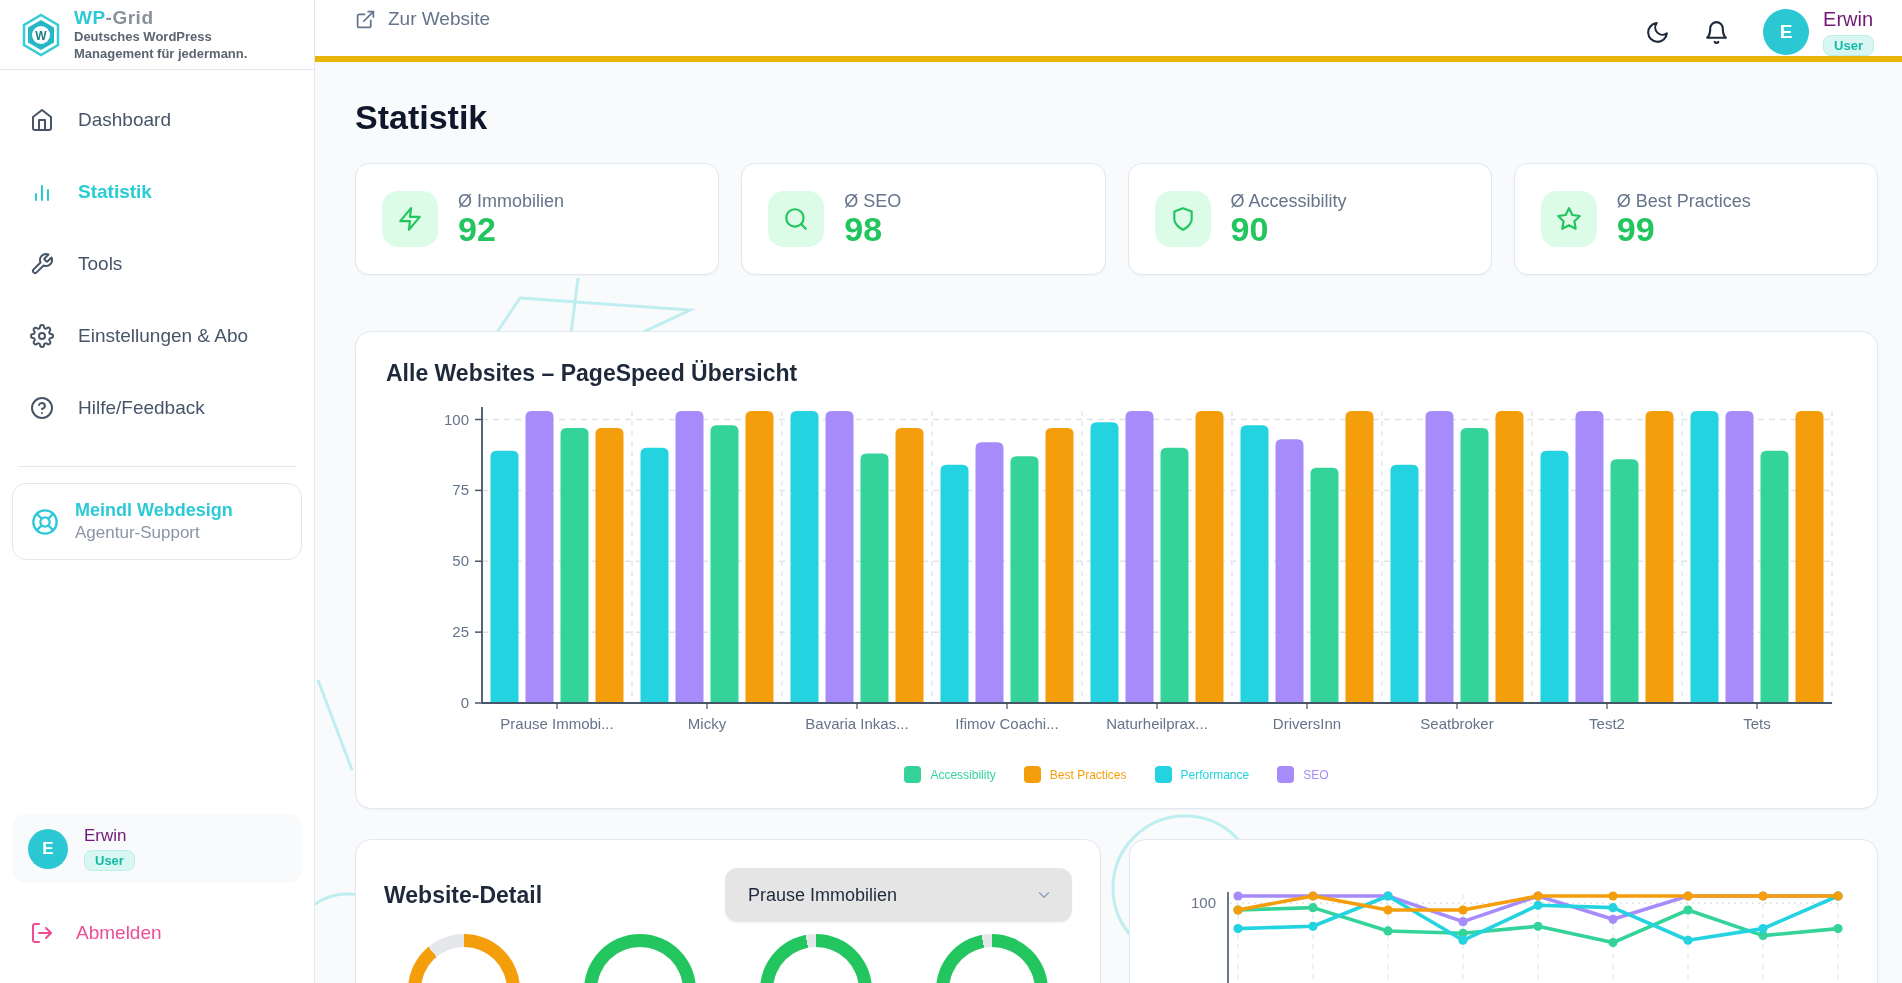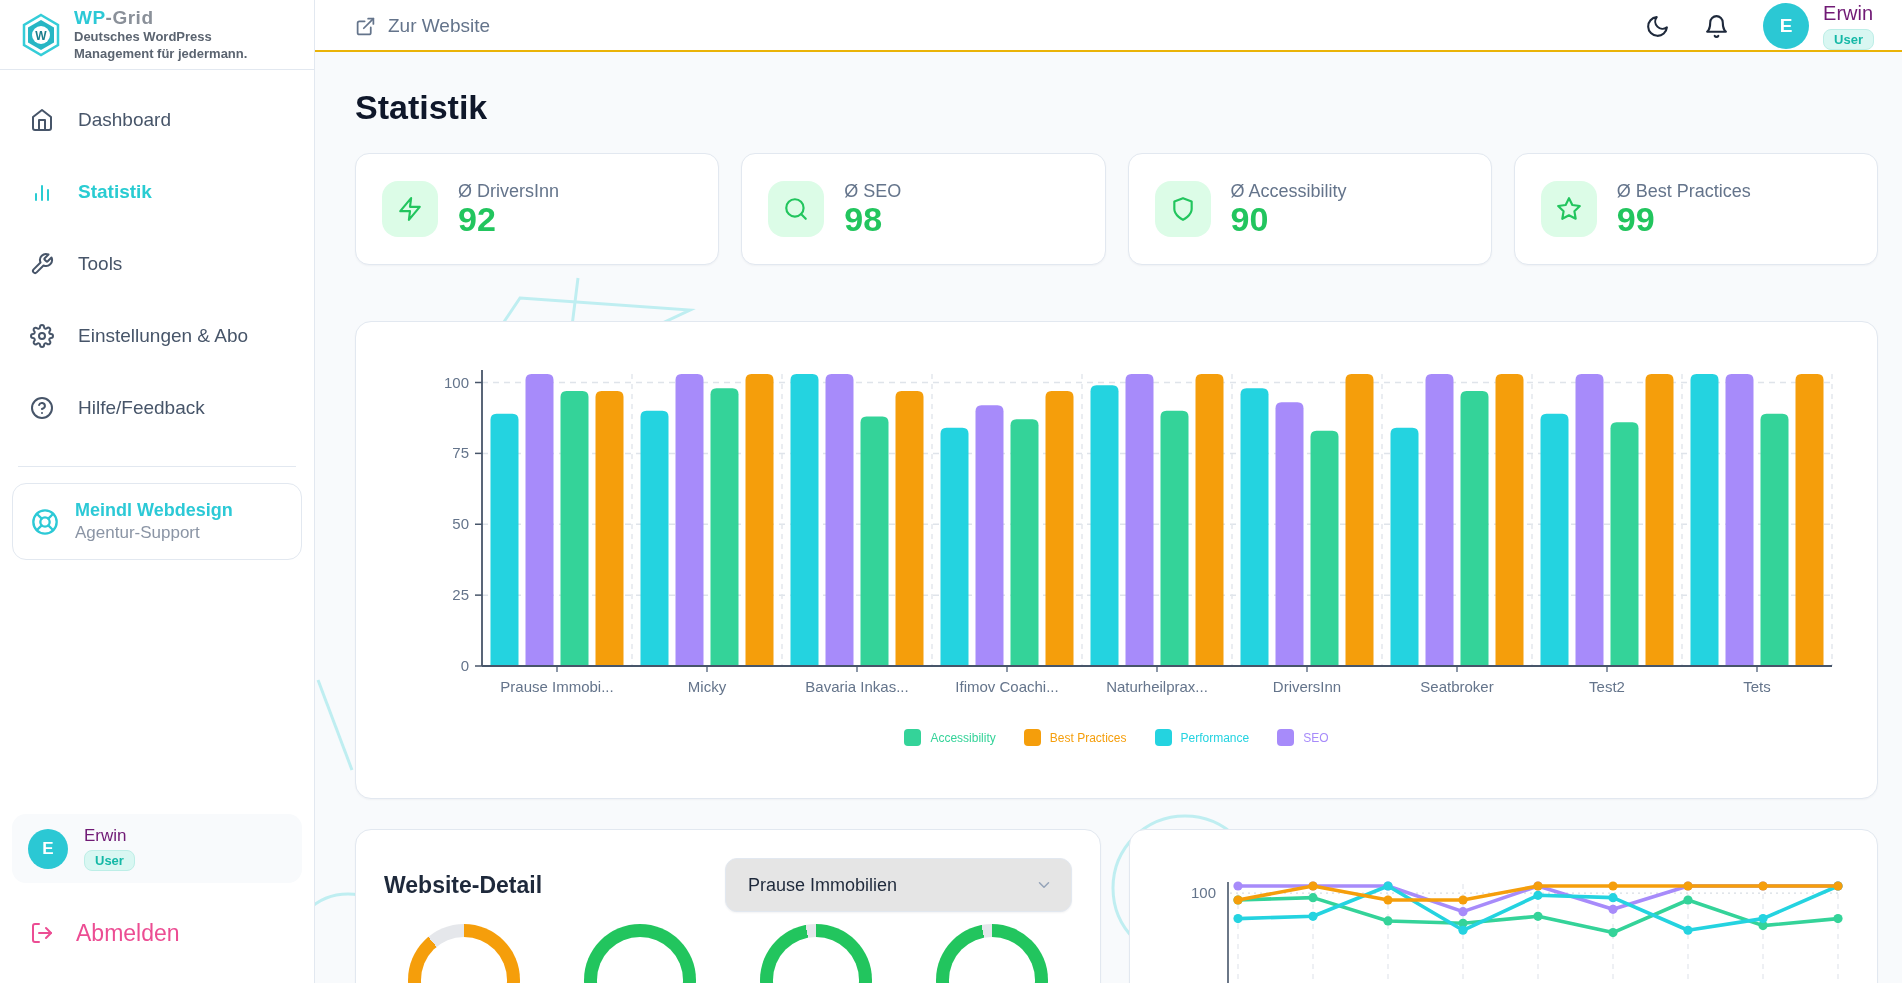--- a/index.html
+++ b/index.html
@@ -47,29 +47,29 @@
     display:flex; align-items:center; justify-content:center; }
   .avatar.sm { width:40px; height:40px; font-size:17px; }
   .avatar.md { width:46px; height:46px; font-size:19px; }
   .user-name { font-weight:400; font-size:17px; color:#701a75; }
   .role-badge {
     display:inline-block; margin-top:4px; font-size:13px; color:#14b8a6;
     background:#d9f7f2; border:1px solid #bdeee7; border-radius:8px; padding:2px 10px; font-weight:600;
   }
   .logout-row {
     margin-top:28px; display:flex; align-items:center; gap:22px; padding:0 18px;
-    color:#ec4d93; font-size:23px; cursor:pointer; height:44px;
+    color:#ec4d93; font-size:19px; cursor:pointer; height:44px;
   }
   .logout-row svg { width:24px; height:24px; }
 
   
   .main { flex:1; display:flex; flex-direction:column; min-width:0; }
   .topbar {
-    height:69px; background:#fff; border-bottom:2px solid #eab308;
-    display:flex; align-items:center; justify-content:space-between; padding:2px 28px 0 40px;
+    height:69px; background:#fff; border-bottom:6px solid #eab308;
+    display:flex; align-items:flex-start; justify-content:space-between; padding:8px 28px 0 40px;
   }
   .zur-website { display:flex; align-items:center; gap:12px; color:#64748b; font-size:19px; cursor:pointer; }
   .zur-website svg { width:21px; height:21px; }
   .topbar-right { display:flex; align-items:center; gap:34px; }
   .icon-btn { background:none; border:none; cursor:pointer; color:#1e293b; display:flex; }
   .icon-btn svg { width:25px; height:25px; }
   .topbar-user { display:flex; align-items:center; gap:14px; }
   .topbar-user .user-name { font-size:20px; }
 
   .content { flex:1; padding:0 24px 0 40px; }
@@ -258,21 +258,21 @@
       <h1 class="page-title">Statistik</h1>
 
       <div class="stats-row" id="stats-row">
           <div class="stat-card">
             <div class="stat-icon">
               <svg class="" viewBox="0 0 24 24" fill="none" stroke="currentColor" stroke-width="2" stroke-linecap="round" stroke-linejoin="round">
                 <polygon points="13 2 3 14 12 14 11 22 21 10 12 10 13 2"></polygon>
               </svg>
             </div>
     <div>
-              <div class="stat-label">Ø DriversInn</div>
+              <div class="stat-label">Ø Immobilien</div>
     <div class="stat-value">92</div>
             </div>
           </div>
           <div class="stat-card">
             <div class="stat-icon">
               <svg class="" viewBox="0 0 24 24" fill="none" stroke="currentColor" stroke-width="2" stroke-linecap="round" stroke-linejoin="round">
                 <circle cx="11" cy="11" r="8"></circle>
                 <line x1="21" y1="21" x2="16.65" y2="16.65"></line>
               </svg>
             </div>
@@ -299,20 +299,21 @@
               </svg>
             </div>
     <div>
               <div class="stat-label">Ø Best Practices</div>
     <div class="stat-value">99</div>
             </div>
           </div>
         </div>
 
       <section class="panel chart-card">
+        <h2 class="panel-title">Alle Websites – PageSpeed Übersicht</h2>
         <div class="chart-wrap" id="bar-chart"><svg width="1462" height="340" viewBox="0 0 1460 340">
               <line x1="95" y1="229.126213592233" x2="1445" y2="229.126213592233" stroke="#dfe4ea" stroke-width="1.5" stroke-dasharray="6 5"></line>
               <line x1="95" y1="158.25242718446603" x2="1445" y2="158.25242718446603" stroke="#dfe4ea" stroke-width="1.5" stroke-dasharray="6 5"></line>
               <line x1="95" y1="87.37864077669903" x2="1445" y2="87.37864077669903" stroke="#dfe4ea" stroke-width="1.5" stroke-dasharray="6 5"></line>
               <line x1="95" y1="16.504854368932058" x2="1445" y2="16.504854368932058" stroke="#dfe4ea" stroke-width="1.5" stroke-dasharray="6 5"></line>
               <line x1="245" y1="8" x2="245" y2="300" stroke="#e3e7ed" stroke-width="1.5" stroke-dasharray="5 5"></line>
               <line x1="395" y1="8" x2="395" y2="300" stroke="#e3e7ed" stroke-width="1.5" stroke-dasharray="5 5"></line>
               <line x1="545" y1="8" x2="545" y2="300" stroke="#e3e7ed" stroke-width="1.5" stroke-dasharray="5 5"></line>
               <line x1="695" y1="8" x2="695" y2="300" stroke="#e3e7ed" stroke-width="1.5" stroke-dasharray="5 5"></line>
               <line x1="845" y1="8" x2="845" y2="300" stroke="#e3e7ed" stroke-width="1.5" stroke-dasharray="5 5"></line>

